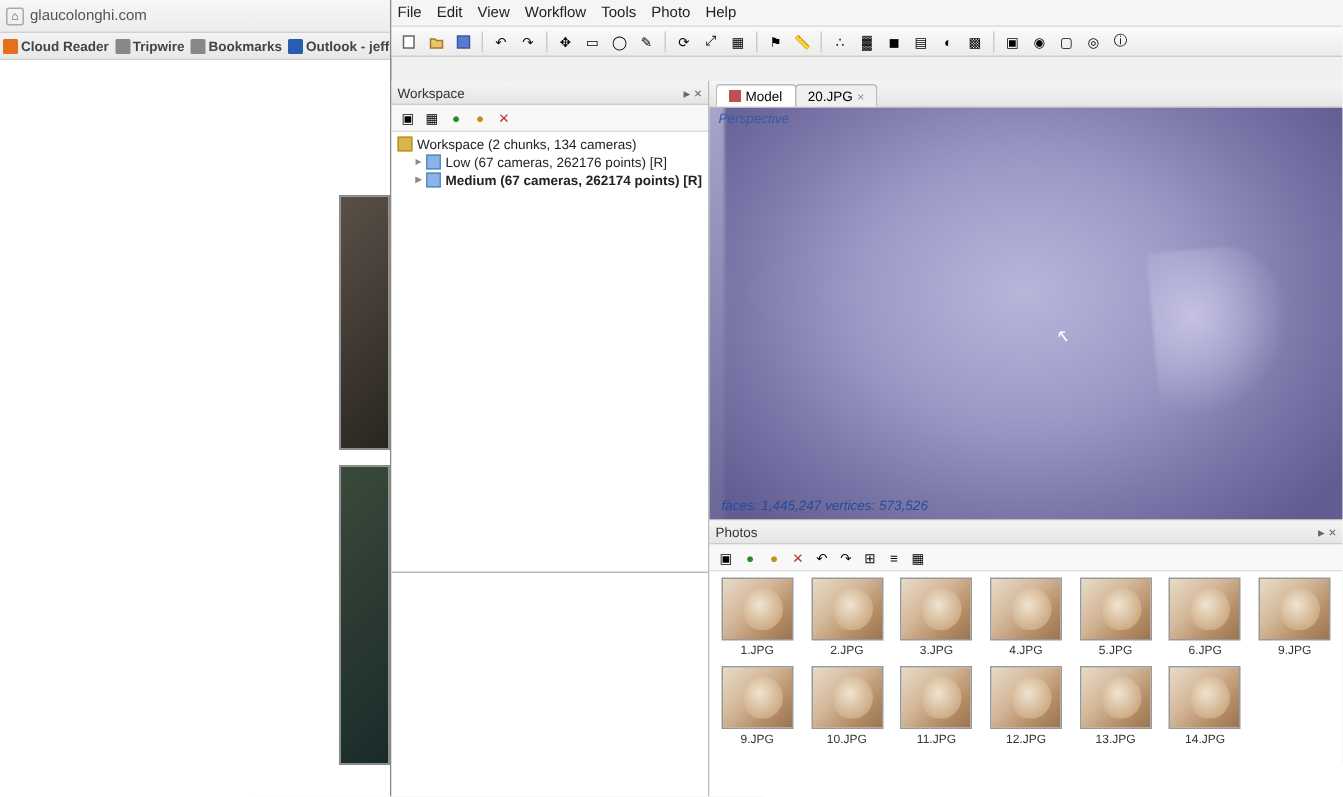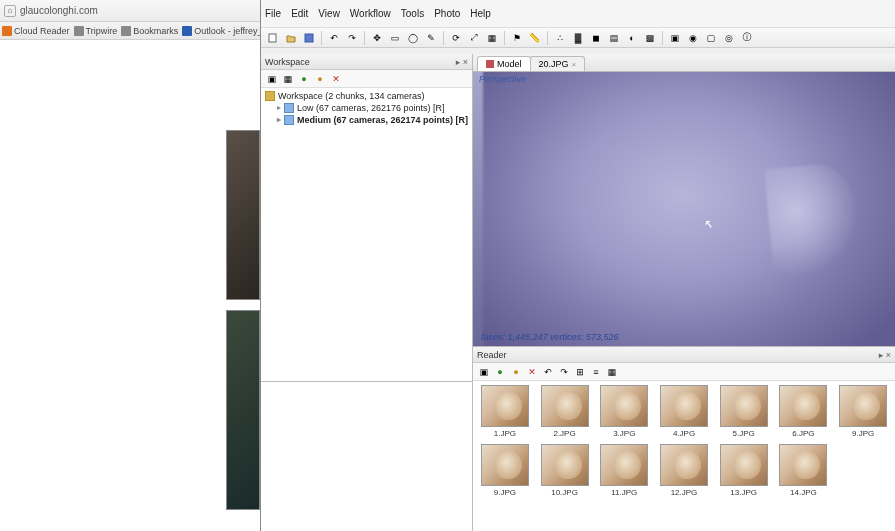--- a/index.html
+++ b/index.html
@@ -2,33 +2,33 @@
 <html><head>
 <meta charset="utf-8">
 <style>
   * { box-sizing: border-box; margin: 0; padding: 0; font-family: "Segoe UI", Tahoma, sans-serif; }
   body { width: 895px; height: 531px; background: #fff; overflow: hidden; position: relative; }
 
   
   .browser-chrome { position: absolute; top: 0; left: 0; width: 260px; height: 531px; background: #fff; }
   .addr-bar { height: 22px; background: linear-gradient(#f7f7f7,#ececec); border-bottom: 1px solid #d0d0d0; display: flex; align-items: center; padding: 0 4px; font-size: 10px; color: #555; }
   .addr-icon { width: 12px; height: 12px; margin-right: 4px; border: 1px solid #aaa; border-radius: 2px; display: flex; align-items: center; justify-content: center; font-size: 8px; }
-  .bm-bar { height: 18px; background: linear-gradient(#f3f3f3,#e8e8e8); border-bottom: 1px solid #d0d0d0; display: flex; align-items: center; padding: 0 2px; font-size: 9px; color: #444; gap: 4px; overflow: hidden; }
+  .bm-bar { height: 18px; background: linear-gradient(#f3f3f3,#e8e8e8); border-bottom: 1px solid #d0d0d0; display: flex; align-items: center; padding: 0 2px; font-size: 9px; color: #444; gap: 4px; overflow: hidden; font-weight: bold; }
   .bm-item { display: flex; align-items: center; gap: 2px; white-space: nowrap; }
   .bm-icon { width: 10px; height: 10px; background: #888; border-radius: 1px; }
   .bm-icon.blue { background: #2a5db0; }
   .bm-icon.orange { background: #e2711d; }
   .browser-content { position: absolute; top: 40px; left: 0; right: 0; bottom: 0; background: #fff; }
   .thumb-img { position: absolute; left: 226px; width: 34px; background: linear-gradient(135deg,#5a5048,#2a2520); border: 1px solid #888; }
 
   
   .app { position: absolute; top: 0; left: 260px; right: 0; bottom: 0; background: #f0f0f0; border-left: 1px solid #888; }
   .titlebar { height: 18px; background: linear-gradient(#eaf3fb,#d5e8f7); display: flex; align-items: center; justify-content: center; font-size: 10px; color: #333; position: relative; }
   .titlebar .icon { position: absolute; left: 4px; width: 12px; height: 12px; background: #4a7ab5; border-radius: 2px; }
-  .menubar { height: 28px; background: #f5f5f5; display: flex; align-items: center; padding: 0 4px; font-size: 10px; gap: 10px; color: #222; border-bottom: 1px solid #ddd; }
+  .menubar { height: 18px; background: #f5f5f5; display: flex; align-items: center; padding: 0 4px; font-size: 10px; gap: 10px; color: #222; border-bottom: 1px solid #ddd; }
   .menubar span { cursor: default; }
   .toolbar { height: 20px; background: linear-gradient(#fafafa,#ececec); border-bottom: 1px solid #ccc; display: flex; align-items: center; padding: 0 4px; gap: 2px; }
   .tb-btn { width: 16px; height: 16px; border: 1px solid transparent; border-radius: 2px; display: flex; align-items: center; justify-content: center; font-size: 9px; }
   .tb-sep { width: 1px; height: 14px; background: #ccc; margin: 0 2px; }
   .tb-ico { width: 10px; height: 10px; }
 
   
   .app-body { position: absolute; top: 54px; left: 0; right: 0; bottom: 0; display: flex; }
   .left-col { width: 212px; display: flex; flex-direction: column; border-right: 1px solid #bbb; }
   .right-col { flex: 1; display: flex; flex-direction: column; }
@@ -201,21 +201,21 @@
       </div>
       <div class="viewport">
         <div class="face"></div>
         <div class="vp-label">Perspective</div>
         <div class="vp-status">faces: 1,445,247 vertices: 573,526</div>
         <div class="cursor">↖</div>
       </div>
 
       <div class="photos-panel">
         <div class="panel-header">
-          <span>Reader</span>
+          <span>Photos</span>
           <span class="close-x">▸ ×</span>
         </div>
         <div class="panel-tools">
           <div class="mini-btn">▣</div>
           <div class="mini-btn" style="color:#2a8a2a">●</div>
           <div class="mini-btn" style="color:#c09020">●</div>
           <div class="mini-btn" style="color:#c03030">✕</div>
           <div class="mini-btn">↶</div>
           <div class="mini-btn">↷</div>
           <div class="mini-btn">⊞</div>

